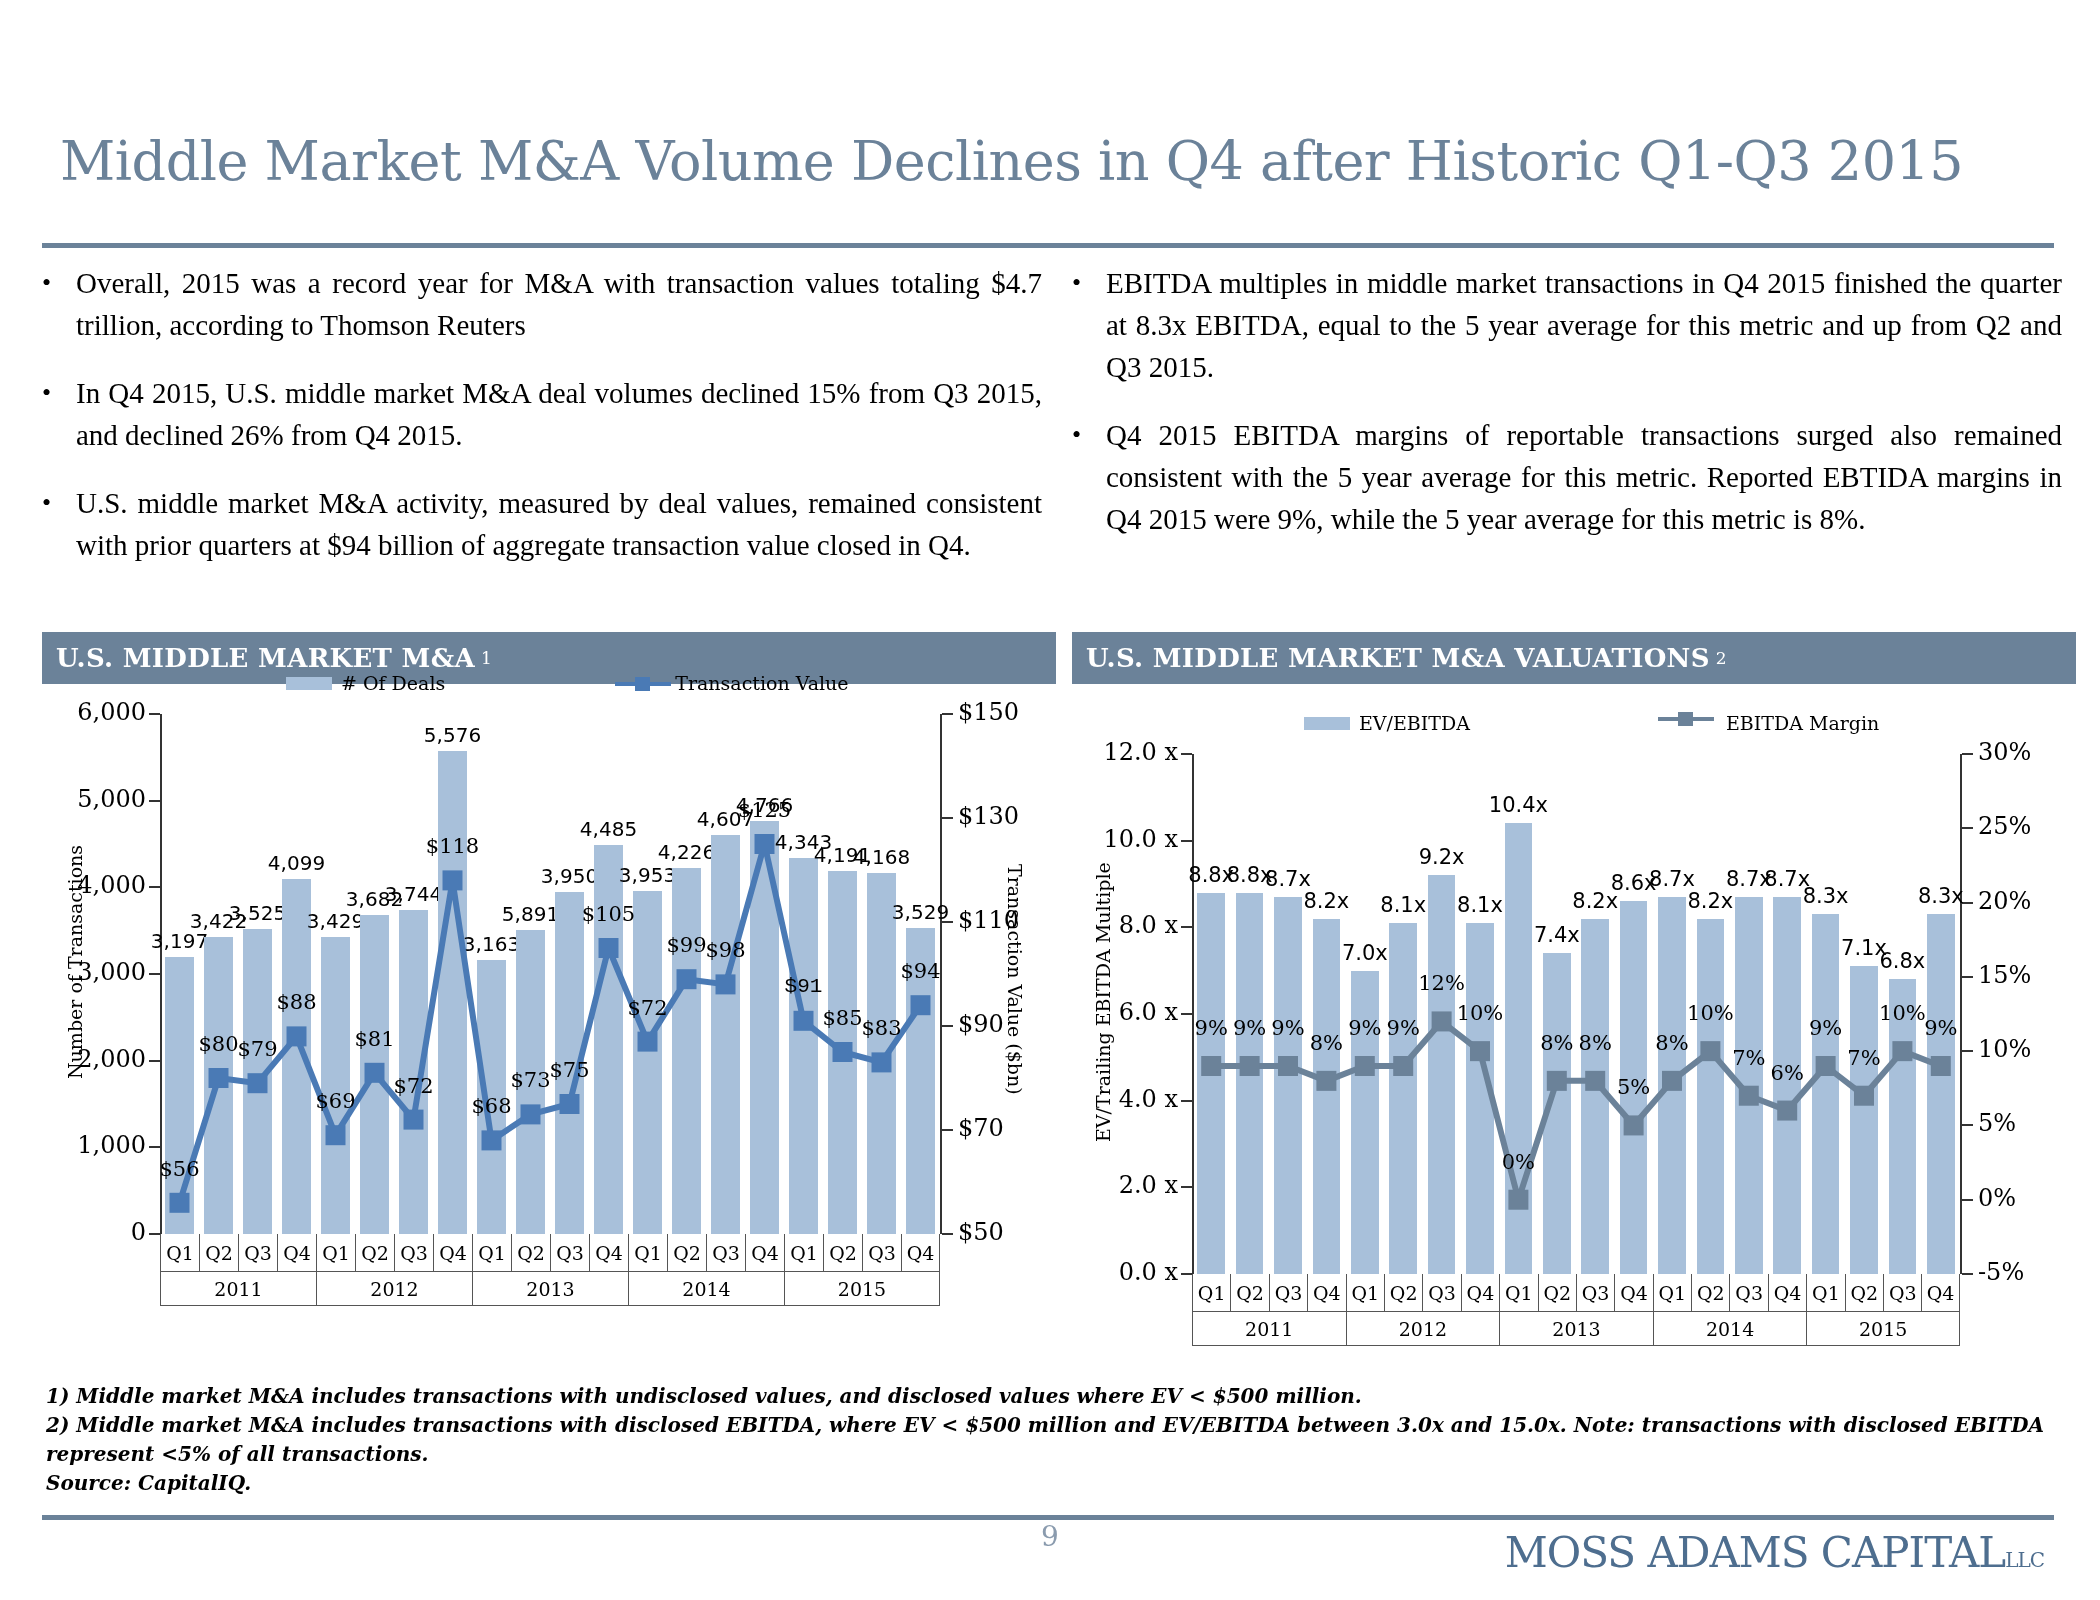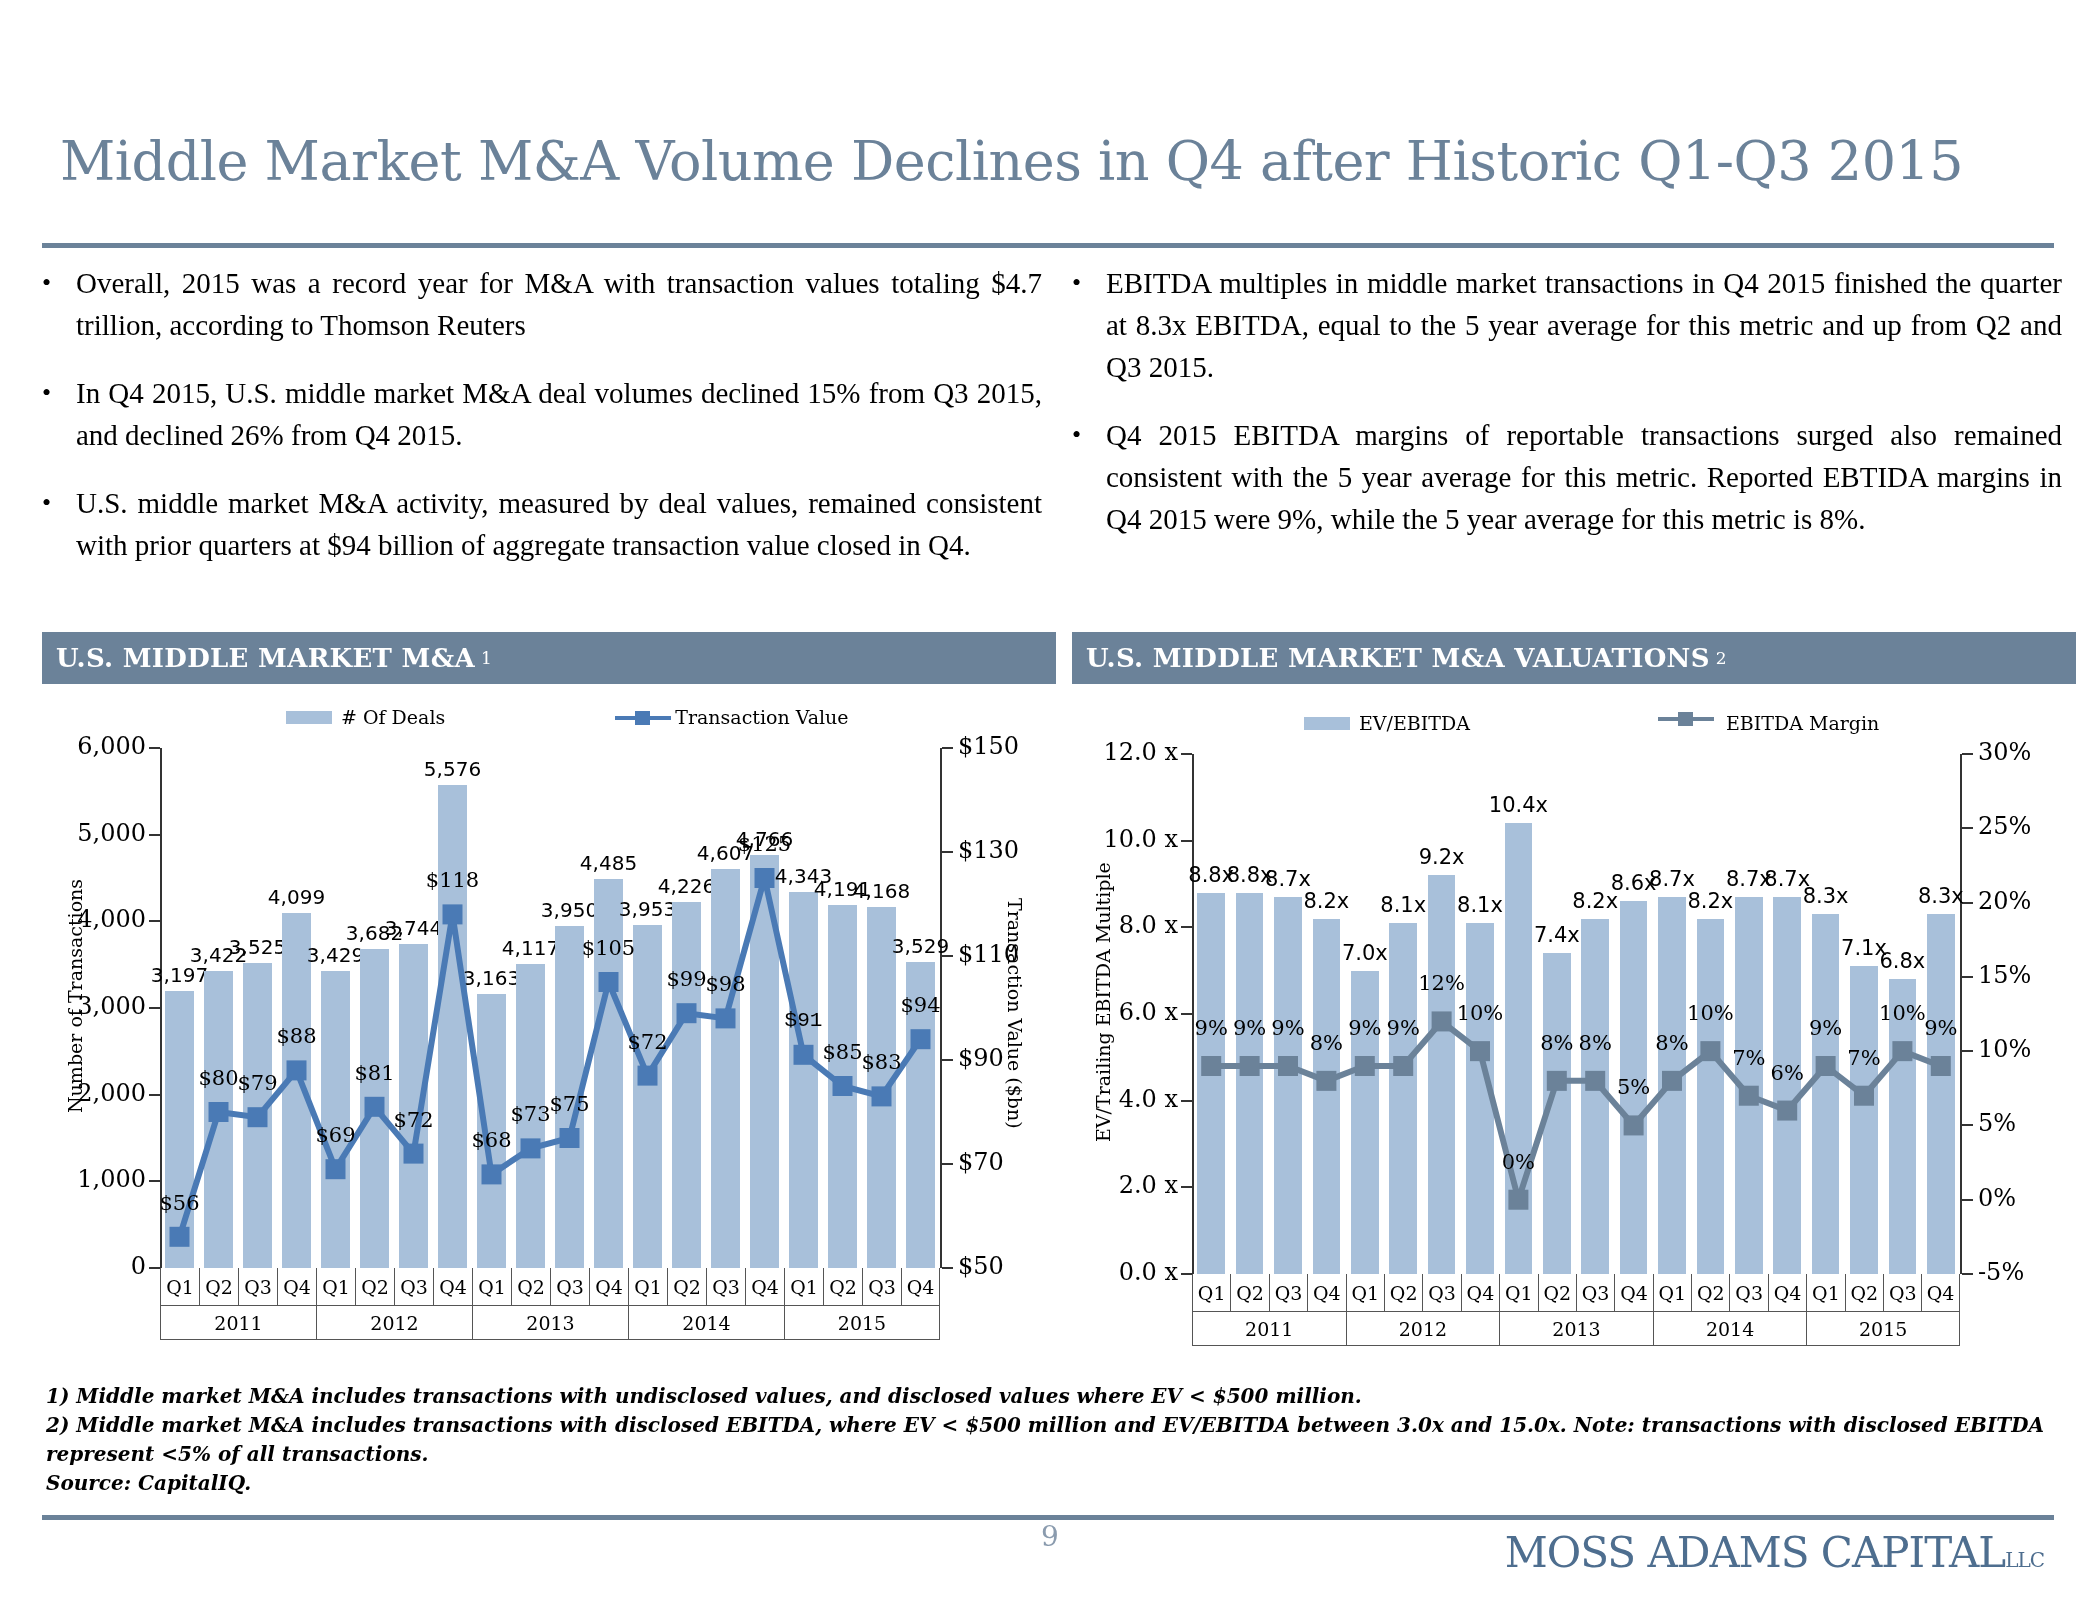--- a/index.html
+++ b/index.html
@@ -45,21 +45,21 @@
   .panel-head{
     position:absolute;height:52px;background:#6b8299;color:#fff;
     font-family:"DejaVu Serif", serif;font-weight:bold;font-size:26px;
     display:flex;align-items:center;padding-left:14px;letter-spacing:0.3px;
   }
   .panel-head sup{font-size:17px;font-weight:normal;margin-left:6px;}
   #panel-head-left{left:42px;top:632px;width:1000px;}
   #panel-head-right{left:1072px;top:632px;width:990px;}
 
   .chart-box{position:absolute;}
-  #chart-left{left:42px;top:688px;width:1010px;height:680px;}
+  #chart-left{left:42px;top:654px;width:1010px;height:680px;}
   #chart-right{left:1072px;top:694px;width:1000px;height:680px;}
 
   .axis-title{
     font-family:"DejaVu Serif", serif;font-size:19px;color:#000;
     position:absolute;white-space:nowrap;
   }
   .vert-l{transform:rotate(-90deg);transform-origin:left top;}
 
   .tick-lab{position:absolute;font-family:"DejaVu Serif", serif;font-size:24px;color:#000;white-space:nowrap;}
   .tick-lab.r{text-align:right;}
@@ -192,21 +192,21 @@
       <div class="barlab" style="left: 262.3px; width: 62.4px; top: 254.82px; font-size: 20px;">3,429</div>
       <div class="bar" style="left: 318.46px; width: 28.08px; height: 319.107px; bottom: 100px; position: absolute;"></div>
       <div class="barlab" style="left: 301.3px; width: 62.4px; top: 232.893px; font-size: 20px;">3,682</div>
       <div class="bar" style="left: 357.46px; width: 28.08px; height: 324.48px; bottom: 100px; position: absolute;"></div>
       <div class="barlab" style="left: 340.3px; width: 62.4px; top: 227.52px; font-size: 20px;">3,744</div>
       <div class="bar" style="left: 396.46px; width: 28.08px; height: 483.253px; bottom: 100px; position: absolute;"></div>
       <div class="barlab" style="left: 379.3px; width: 62.4px; top: 68.7467px; font-size: 20px;">5,576</div>
       <div class="bar" style="left: 435.46px; width: 28.08px; height: 274.127px; bottom: 100px; position: absolute;"></div>
       <div class="barlab" style="left: 418.3px; width: 62.4px; top: 277.873px; font-size: 20px;">3,163</div>
       <div class="bar" style="left: 474.46px; width: 28.08px; height: 304.46px; bottom: 100px; position: absolute;"></div>
-      <div class="barlab" style="left: 457.3px; width: 62.4px; top: 247.54px; font-size: 20px;">4,117</div>
+      <div class="barlab" style="left: 457.3px; width: 62.4px; top: 247.54px; font-size: 20px;">5,891</div>
       <div class="bar" style="left: 513.46px; width: 28.08px; height: 342.333px; bottom: 100px; position: absolute;"></div>
       <div class="barlab" style="left: 496.3px; width: 62.4px; top: 209.667px; font-size: 20px;">3,950</div>
       <div class="bar" style="left: 552.46px; width: 28.08px; height: 388.7px; bottom: 100px; position: absolute;"></div>
       <div class="barlab" style="left: 535.3px; width: 62.4px; top: 163.3px; font-size: 20px;">4,485</div>
       <div class="bar" style="left: 591.46px; width: 28.08px; height: 342.593px; bottom: 100px; position: absolute;"></div>
       <div class="barlab" style="left: 574.3px; width: 62.4px; top: 209.407px; font-size: 20px;">3,953</div>
       <div class="bar" style="left: 630.46px; width: 28.08px; height: 366.253px; bottom: 100px; position: absolute;"></div>
       <div class="barlab" style="left: 613.3px; width: 62.4px; top: 185.747px; font-size: 20px;">4,226</div>
       <div class="bar" style="left: 669.46px; width: 28.08px; height: 399.273px; bottom: 100px; position: absolute;"></div>
       <div class="barlab" style="left: 652.3px; width: 62.4px; top: 152.727px; font-size: 20px;">4,607</div>

